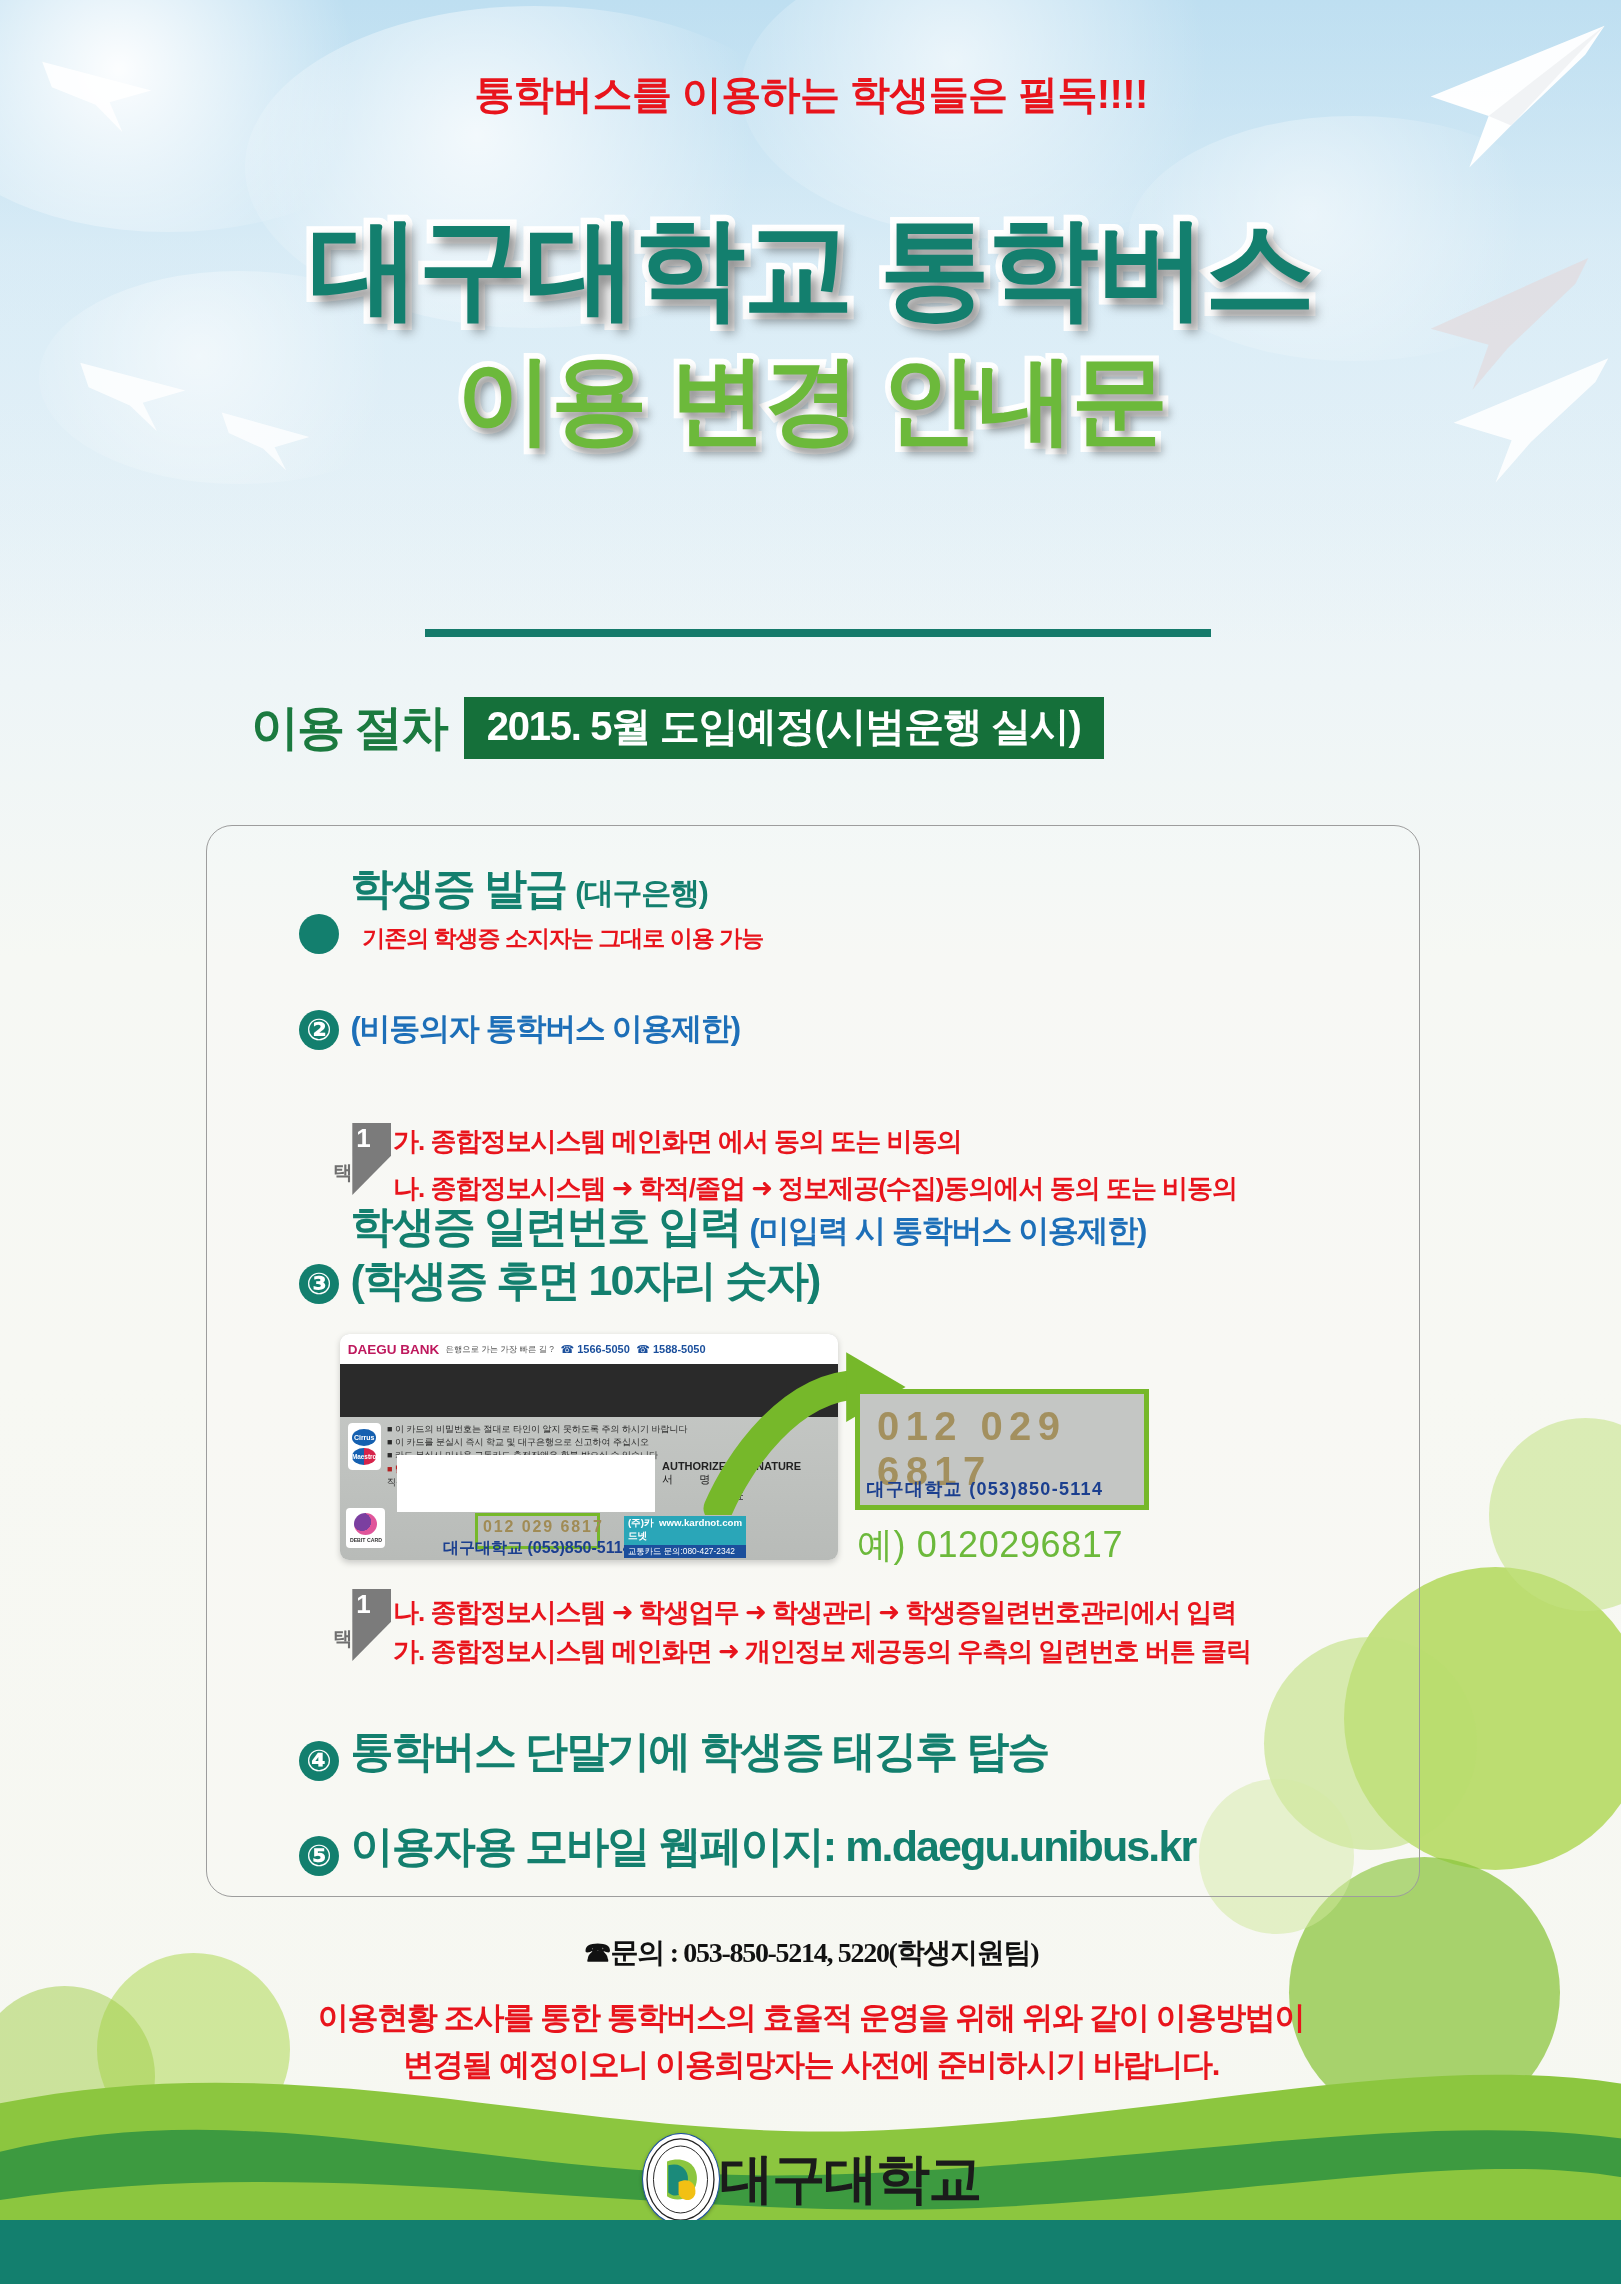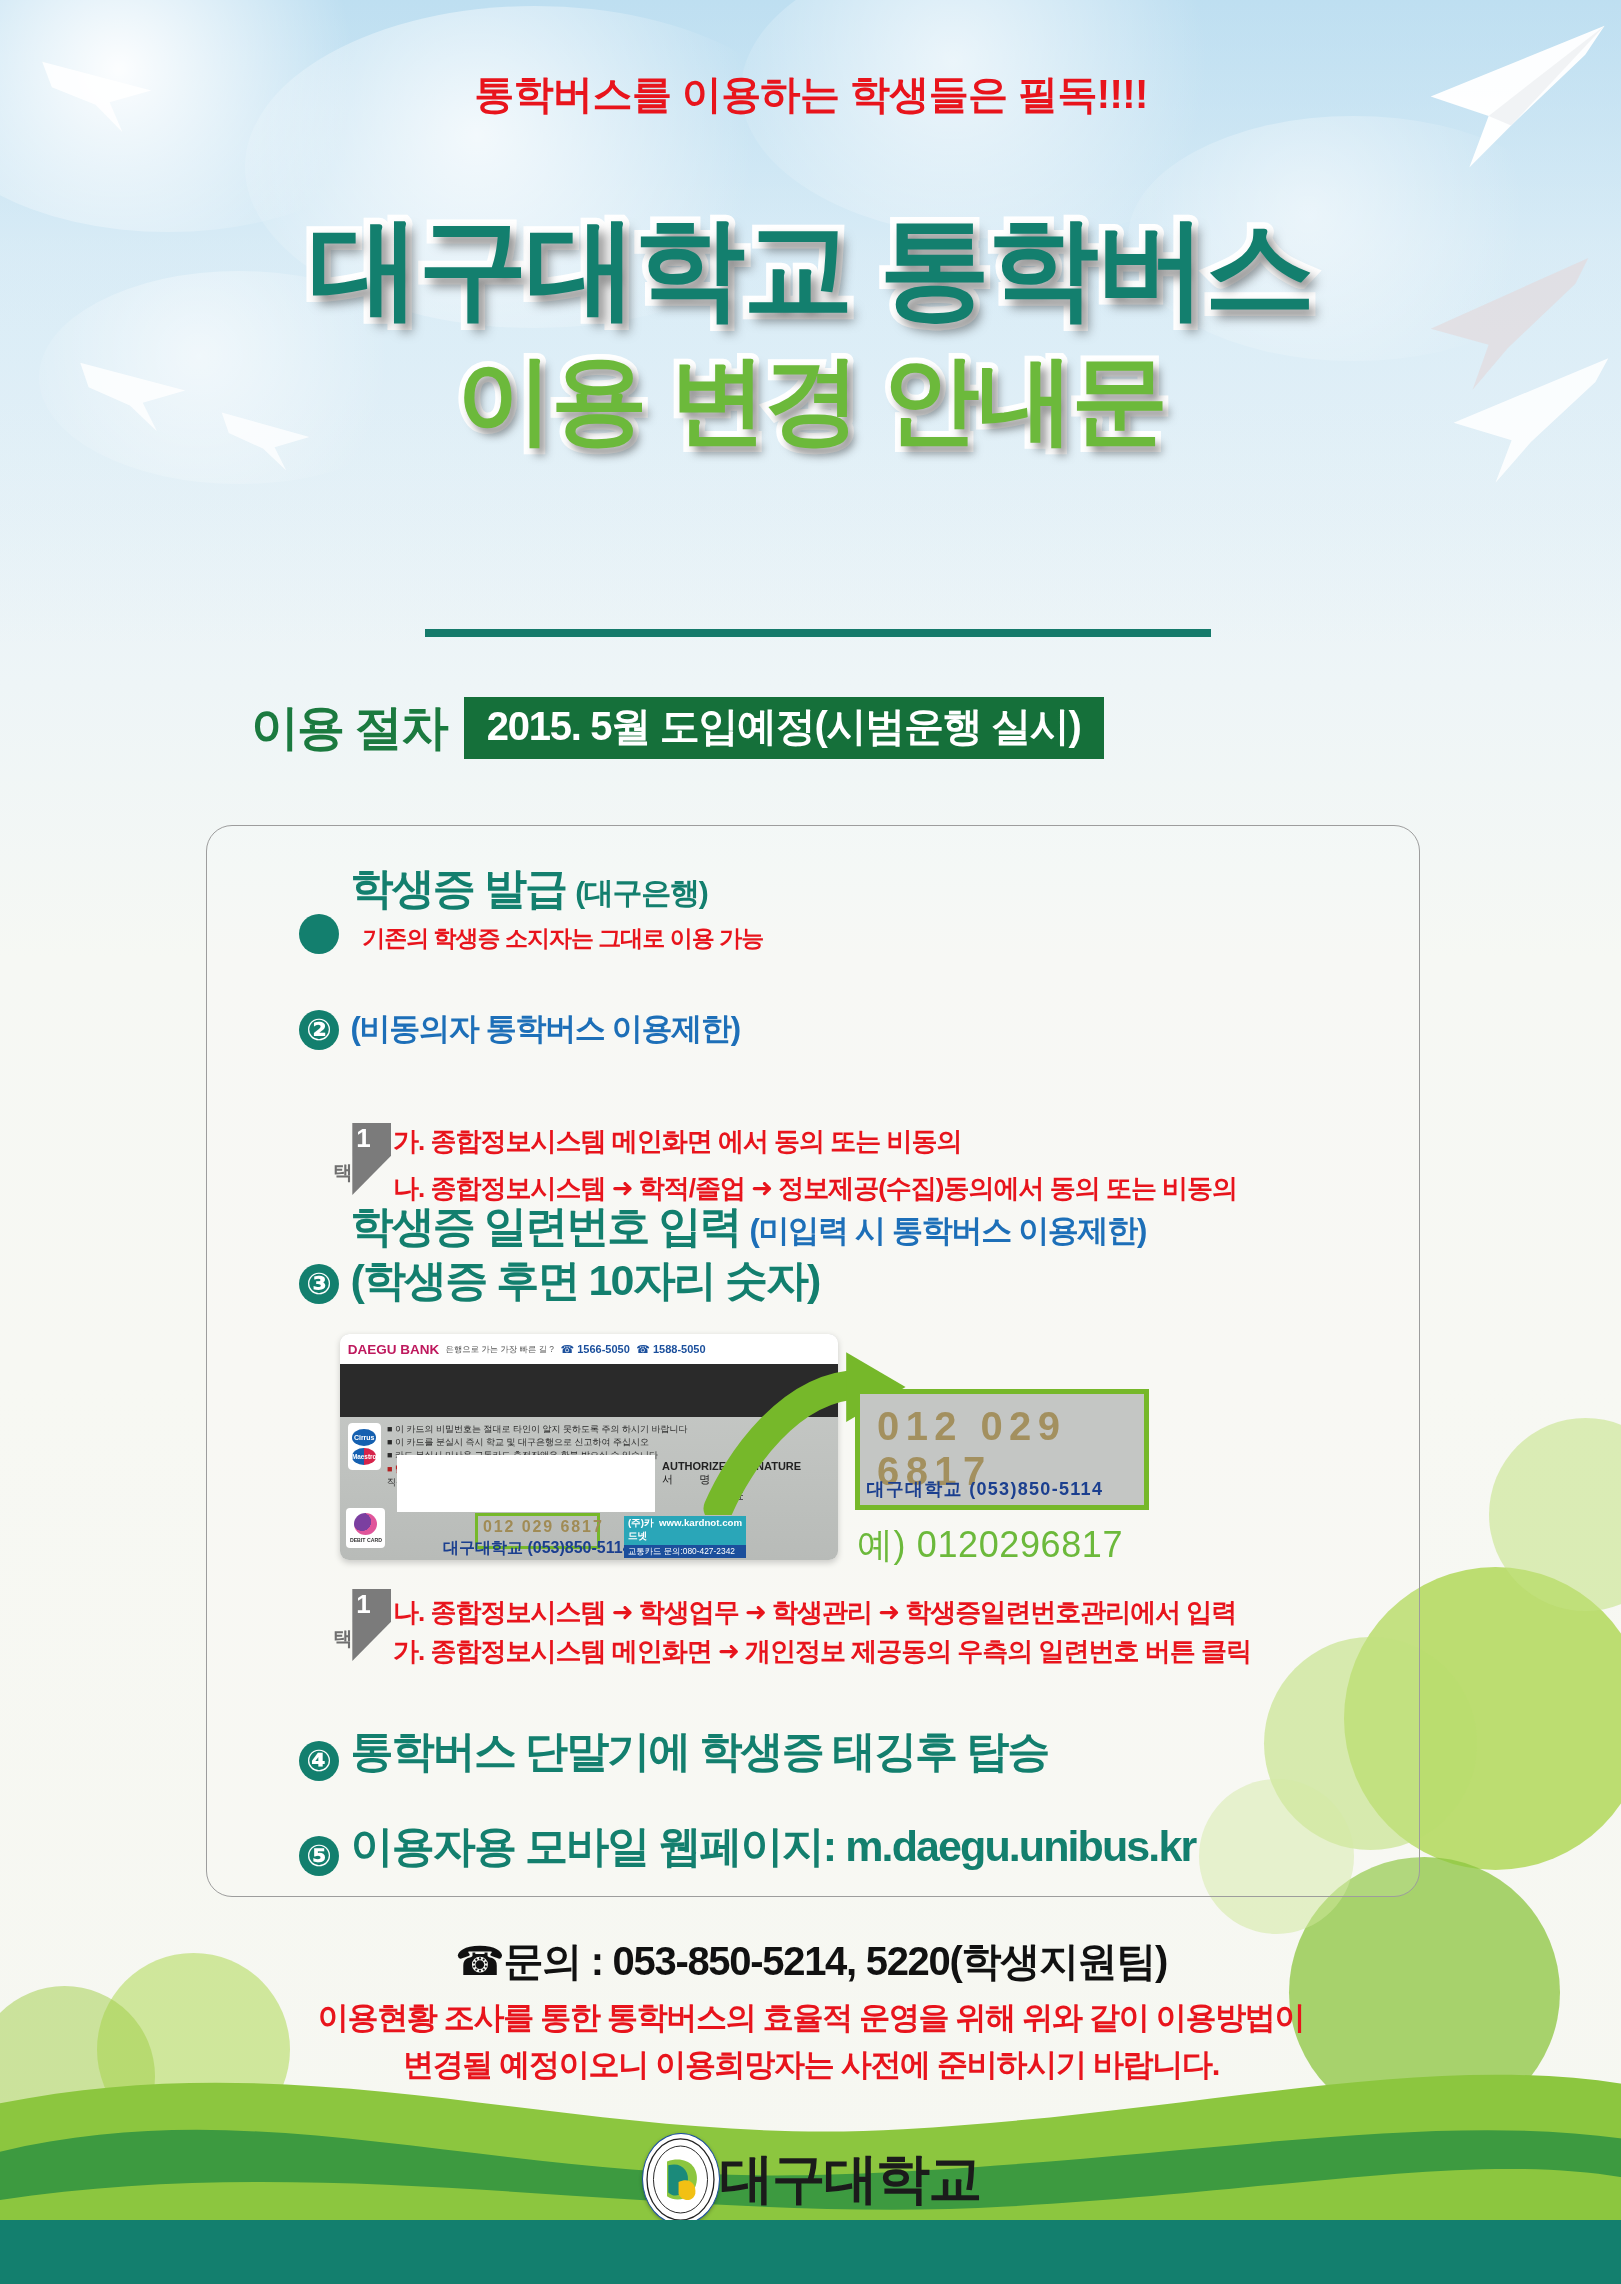--- a/index.html
+++ b/index.html
@@ -109,21 +109,21 @@
     border:5.2px solid #76b82a;background:#c4c6c4;overflow:hidden;}
   .zoombox .bignum{position:absolute;top:10.3px;left:17px;font-size:40px;color:#a08b55;
     font-weight:bold;letter-spacing:6.4px;opacity:.9;}
   .zoombox .underline{position:absolute;bottom:3.9px;left:6.4px;font-size:18px;font-weight:bold;
     color:#1b3f8f;letter-spacing:1.3px;}
   .example{position:absolute;top:1521px;left:857px;font-size:36px;color:#6cb93b;
     font-weight:500;letter-spacing:0.6px;}
   .greenarrow{position:absolute;top:1347px;left:699px;}
   
   .contact{position:absolute;top:1934px;left:0;right:0;text-align:center;
-    font-size:40px;font-weight:bold;color:#111;letter-spacing:-1.3px;}
+    font-size:28px;font-weight:bold;color:#111;letter-spacing:-1.3px;font-family:Liberation Serif, serif;}
   .closing{position:absolute;top:1995px;left:0;right:0;text-align:center;
     font-size:31px;font-weight:bold;color:#e8141c;letter-spacing:-1.3px;line-height:1.5;}
   
   .waves{position:absolute;left:0;right:0;bottom:0;height:271px;}
   .logo-row{position:absolute;bottom:59px;left:0;right:0;display:flex;align-items:center;
     justify-content:center;gap:0;}
   .logo-mark{width:76px;height:90px;border-radius:50%;background:#fff;border:1.9px solid #1b4f9c;
     position:relative;display:flex;align-items:center;justify-content:center;box-shadow:0 1.3px 3.9px rgba(0,0,0,.3);}
   .logo-name{font-size:54px;font-weight:bold;color:#1b1b1b;letter-spacing:-1.9px;}
   .bottombar{position:absolute;left:0;right:0;bottom:0;height:64px;background:#137f6e;}

